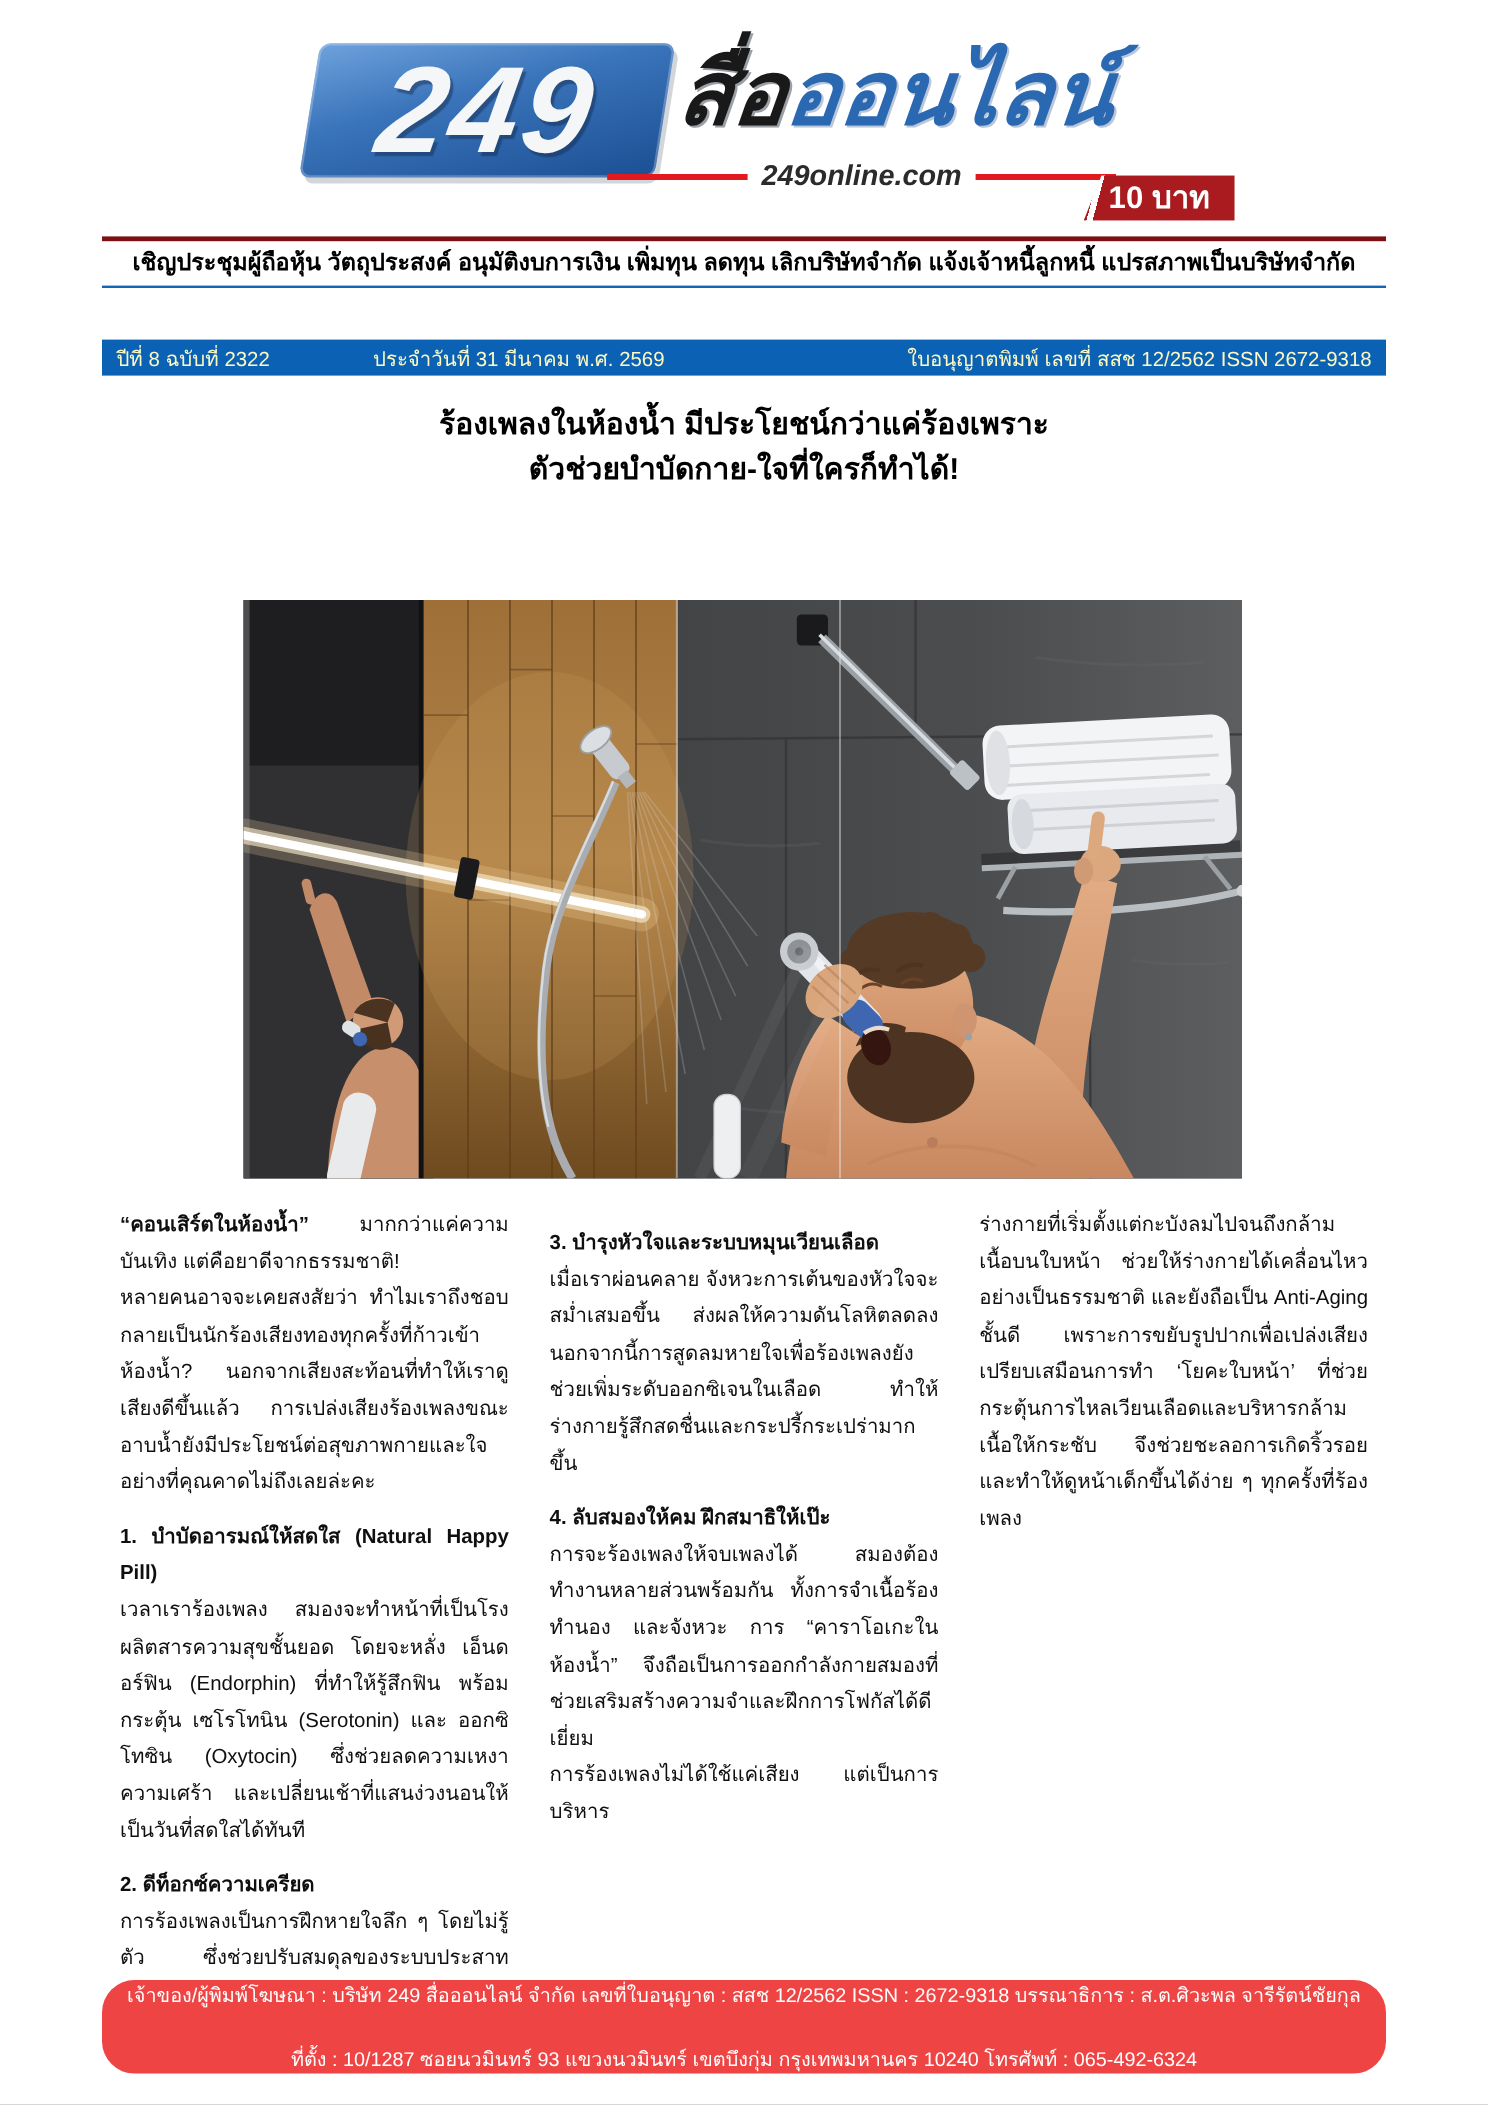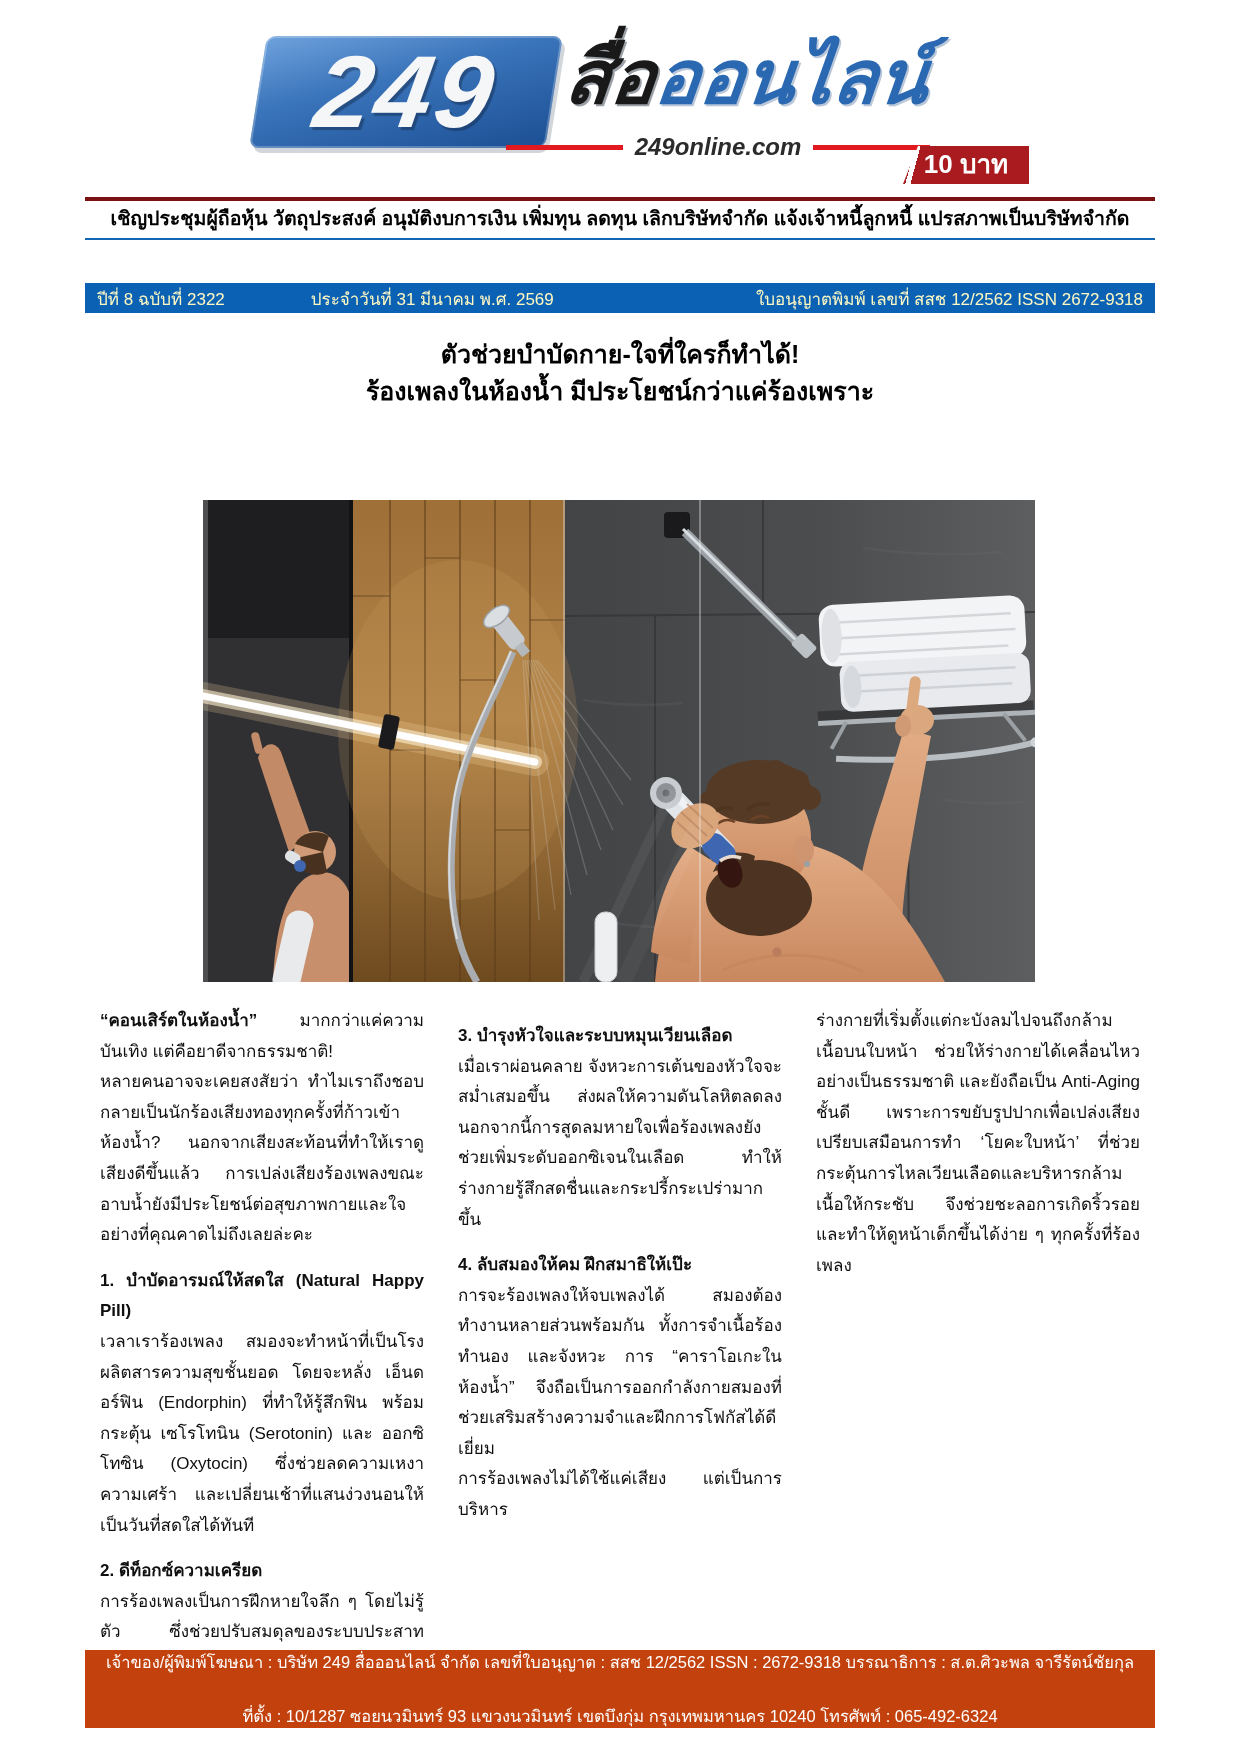--- a/index.html
+++ b/index.html
@@ -57,23 +57,23 @@
     position:absolute; left:100px; top:1006px; width:1040px; height:648px;
     display:flex; gap:34px; font-size:17px; line-height:1.8; color:#0f0f0f;
     text-align:justify; overflow:hidden;justify-content:flex-end;
   }
   .col { flex:1; min-width:0; }
   .col-heading { font-weight:bold; margin-top:15px; }
   .col-para { margin:0; }
   
   .footer {
     position:absolute; left:85px; top:1650px; width:1070px; height:78px;
-    background:#c2410c; color:#fff; text-align:center; font-size:16.5px;
+    background:#ef4444; color:#fff; text-align:center; font-size:16.5px;
     display:flex; flex-direction:column; justify-content:center; gap:28px;
-    white-space:nowrap; overflow:hidden;
+    white-space:nowrap; overflow:hidden;border-radius:27px;
   }
 </style>
 </head>
 <body>
 
 <div class="page">
 
   <div class="logo-249">
     <span>249</span>
   </div>
@@ -92,22 +92,22 @@
   <div class="tagline">เชิญประชุมผู้ถือหุ้น วัตถุประสงค์ อนุมัติงบการเงิน เพิ่มทุน ลดทุน เลิกบริษัทจำกัด แจ้งเจ้าหนี้ลูกหนี้ แปรสภาพเป็นบริษัทจำกัด</div>
   <div class="rule-blue"></div>
 
   <div class="issue-bar">
     <span>ปีที่ 8 ฉบับที่ 2322</span>
     <span class="issue-date">ประจำวันที่ 31 มีนาคม พ.ศ. 2569</span>
     <span class="issue-license">ใบอนุญาตพิมพ์ เลขที่ สสช 12/2562 ISSN 2672-9318</span>
   </div>
 
   <div class="headline">
+    <div>ร้องเพลงในห้องน้ำ มีประโยชน์กว่าแค่ร้องเพราะ</div>
     <div>ตัวช่วยบำบัดกาย-ใจที่ใครก็ทำได้!</div>
-    <div>ร้องเพลงในห้องน้ำ มีประโยชน์กว่าแค่ร้องเพราะ</div>
   </div>
 
   <div class="photo-wrap">
     <svg viewBox="0 0 832 482" preserveAspectRatio="none">
       <defs>
         <linearGradient id="gTile" x1="0" y1="0" x2="1" y2="0">
           <stop offset="0" stop-color="#434446"></stop>
             <stop offset=".55" stop-color="#4c4d4f"></stop>
             <stop offset="1" stop-color="#5d5e60"></stop>
         </linearGradient>

